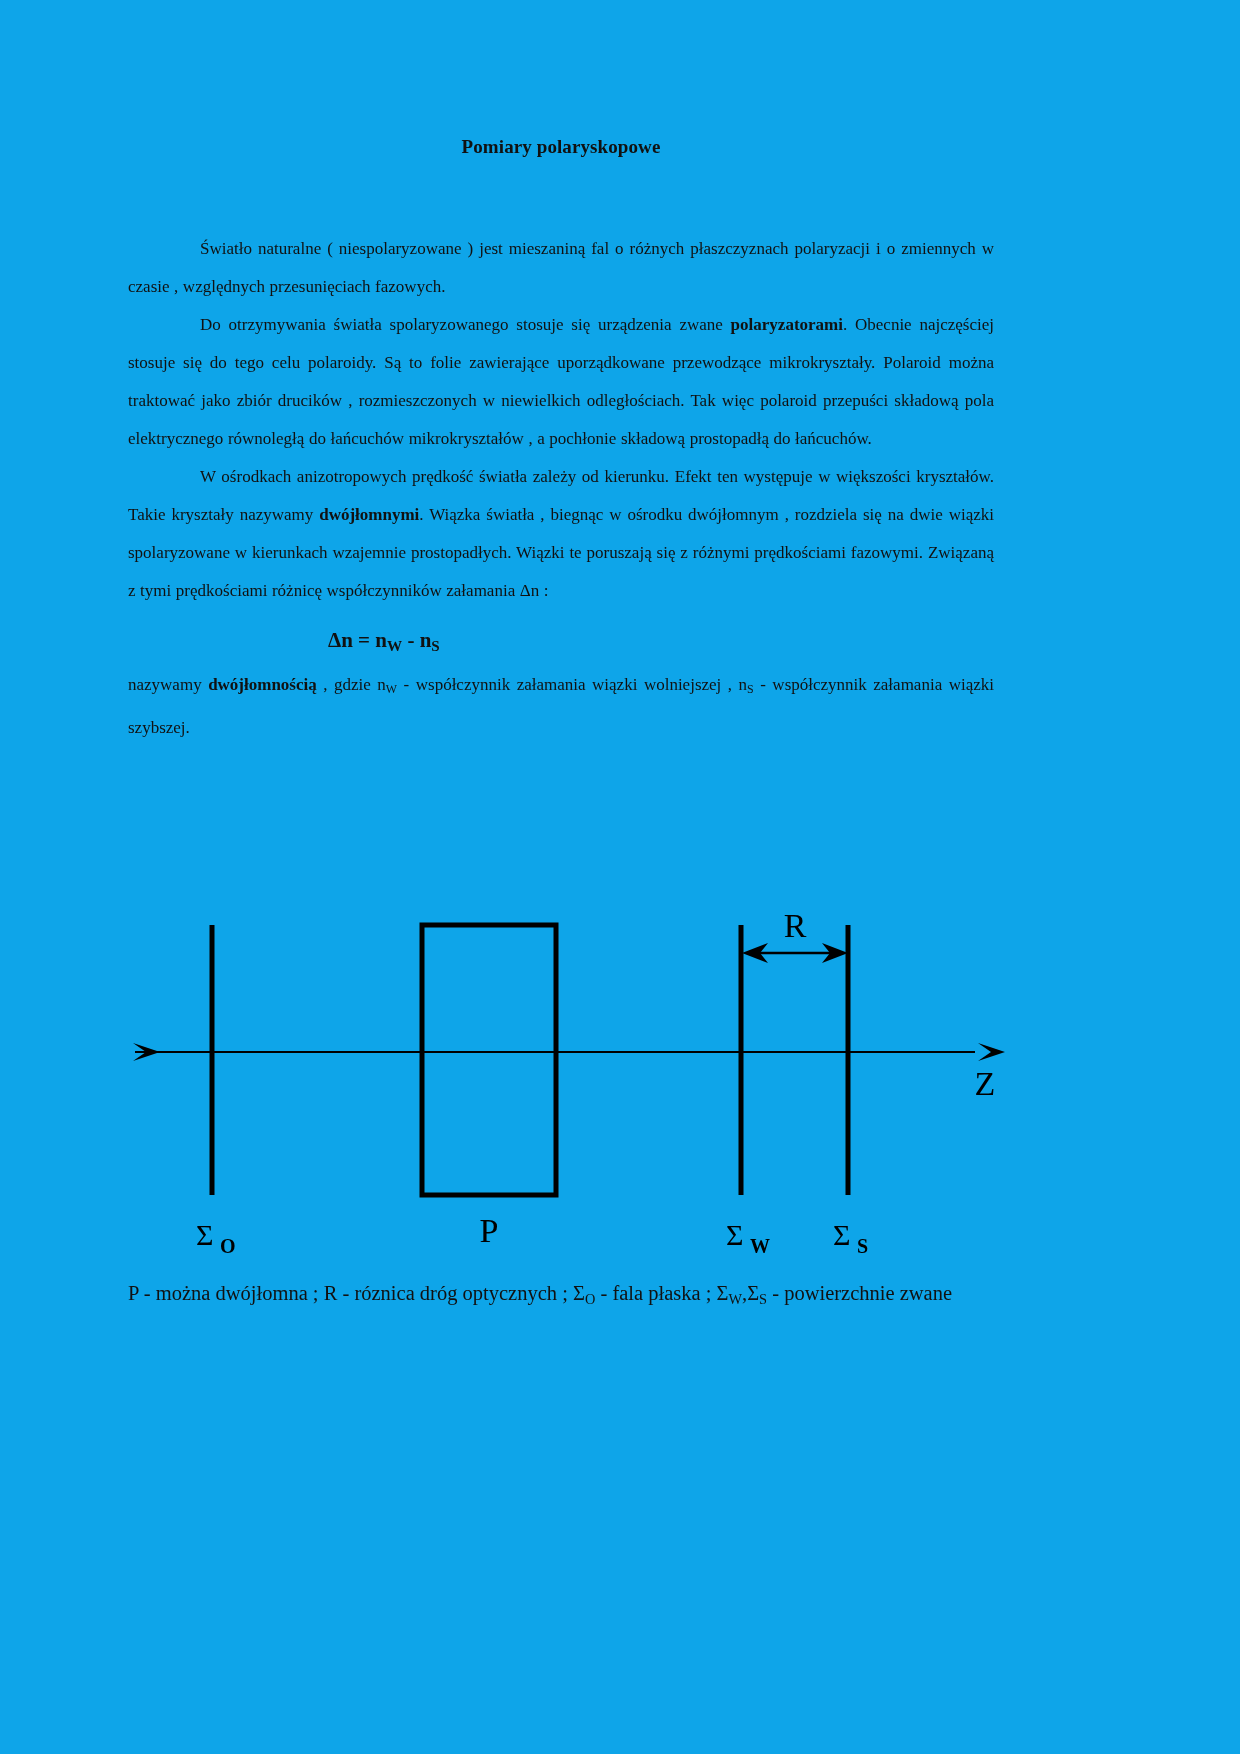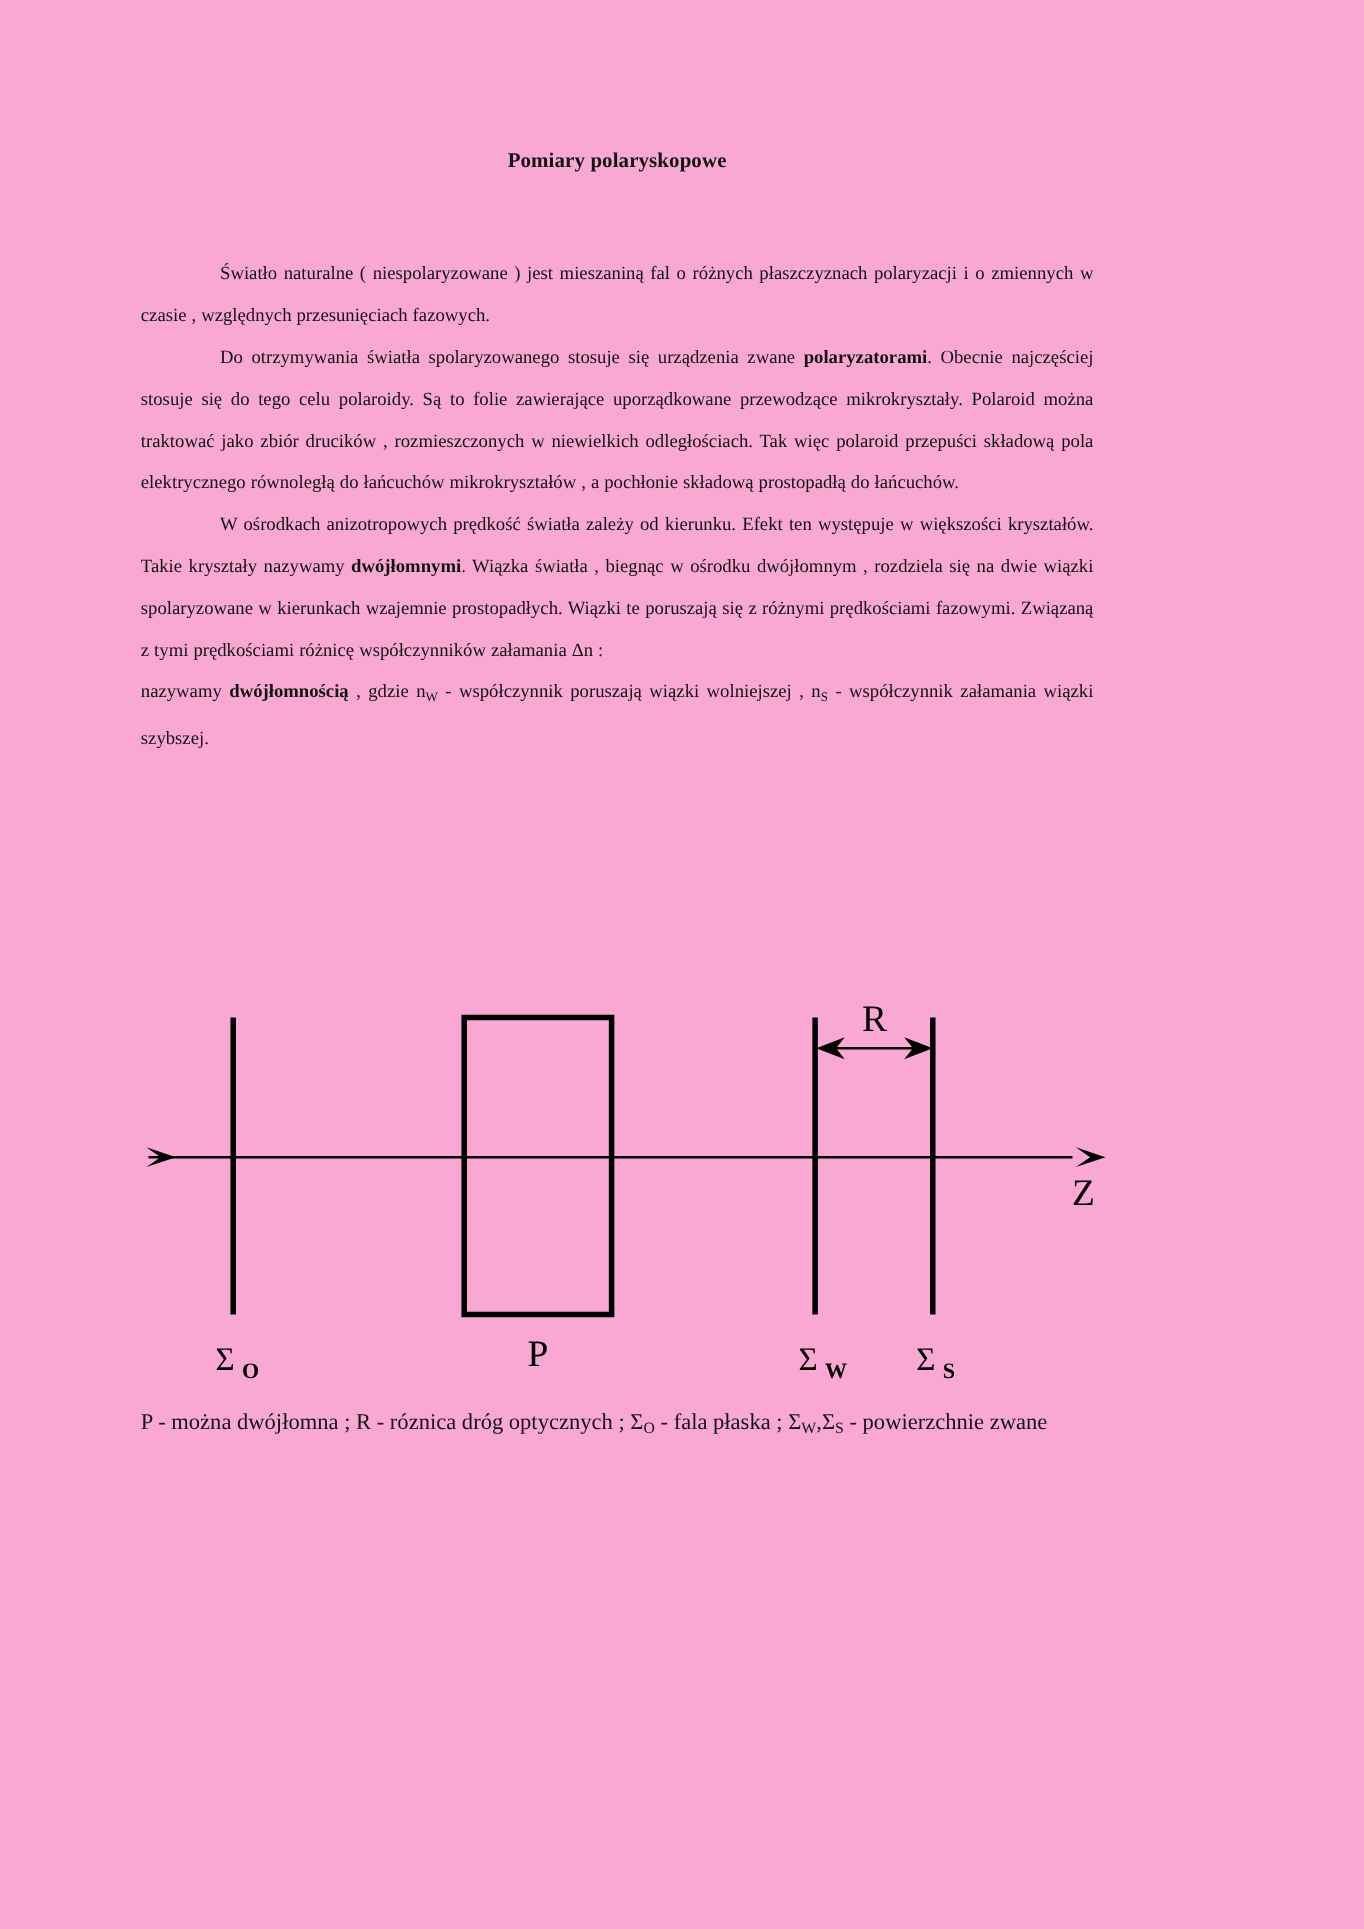--- a/index.html
+++ b/index.html
@@ -13,21 +13,21 @@
     position: relative;
     font-family: "Liberation Serif", "DejaVu Serif", serif;
     color: #111111;
     overflow: hidden;
   }
   .page {
     position: absolute;
     left: 0; top: 0;
     width: 1240px;
     height: 1754px;
-    background: #f9a8d4;
+    background: #0ea5e9;
   }
   .content {
     position: absolute;
     left: 128px;
     top: 120px;
     width: 866px;
   }
   .doc-title {
     text-align: center;
     font-weight: bold;
@@ -107,22 +107,29 @@
     </p>
 
     <p class="body-par">
       <span>Do otrzymywania światła spolaryzowanego stosuje się urządzenia zwane </span><b>polaryzatorami</b><span>. Obecnie najczęściej stosuje się do tego celu polaroidy. Są to folie zawierające uporządkowane przewodzące mikrokryształy. Polaroid można traktować jako zbiór drucików , rozmieszczonych w niewielkich odległościach. Tak więc polaroid przepuści składową pola elektrycznego równoległą do łańcuchów mikrokryształów , a pochłonie składową prostopadłą do łańcuchów.</span>
     </p>
 
     <p class="body-par">
       <span>W ośrodkach anizotropowych prędkość światła zależy od kierunku. Efekt ten występuje w większości kryształów. Takie kryształy nazywamy </span><b>dwójłomnymi</b><span>. Wiązka światła , biegnąc w ośrodku dwójłomnym , rozdziela się na dwie wiązki spolaryzowane w kierunkach wzajemnie prostopadłych. Wiązki te poruszają się z różnymi prędkościami fazowymi. Związaną z tymi prędkościami różnicę współczynników załamania Δn :</span>
     </p>
 
+    <div class="formula">
+      <span>Δn</span>
+      <span>=</span>
+      <span><span>n</span><sub>W</sub></span>
+      <span>-</span>
+      <span><span>n</span><sub>S</sub></span>
+    </div>
 
-    <p class="body-par no-indent tail-par"><span>nazywamy </span><b>dwójłomnością</b><span> , gdzie   </span><span><span>n</span><sub>W</sub></span><span> - współczynnik poruszają wiązki wolniejszej , </span><span><span>n</span><sub>S</sub></span><span> - współczynnik załamania wiązki szybszej.</span></p>
+    <p class="body-par no-indent tail-par"><span>nazywamy </span><b>dwójłomnością</b><span> , gdzie   </span><span><span>n</span><sub>W</sub></span><span> - współczynnik załamania wiązki wolniejszej , </span><span><span>n</span><sub>S</sub></span><span> - współczynnik załamania wiązki szybszej.</span></p>
 
   </div>
 
   <div class="figure">
     <svg width="1240" height="360" viewBox="0 0 1240 360" xmlns="http://www.w3.org/2000/svg">
 
       <g>
         <line x1="135" y1="147" x2="975" y2="147" stroke="#000" stroke-width="2.2"></line>
       </g>
 

